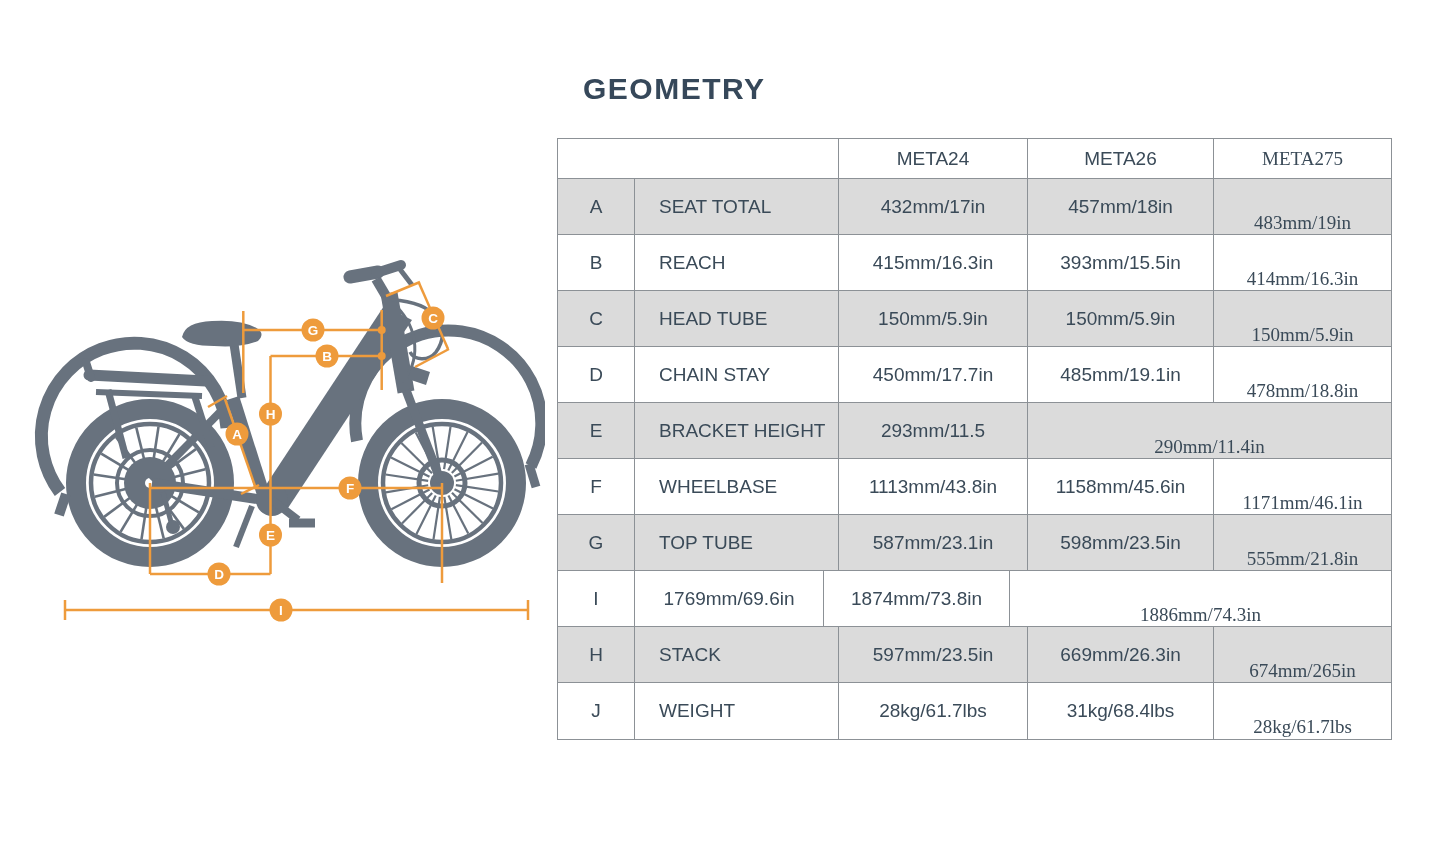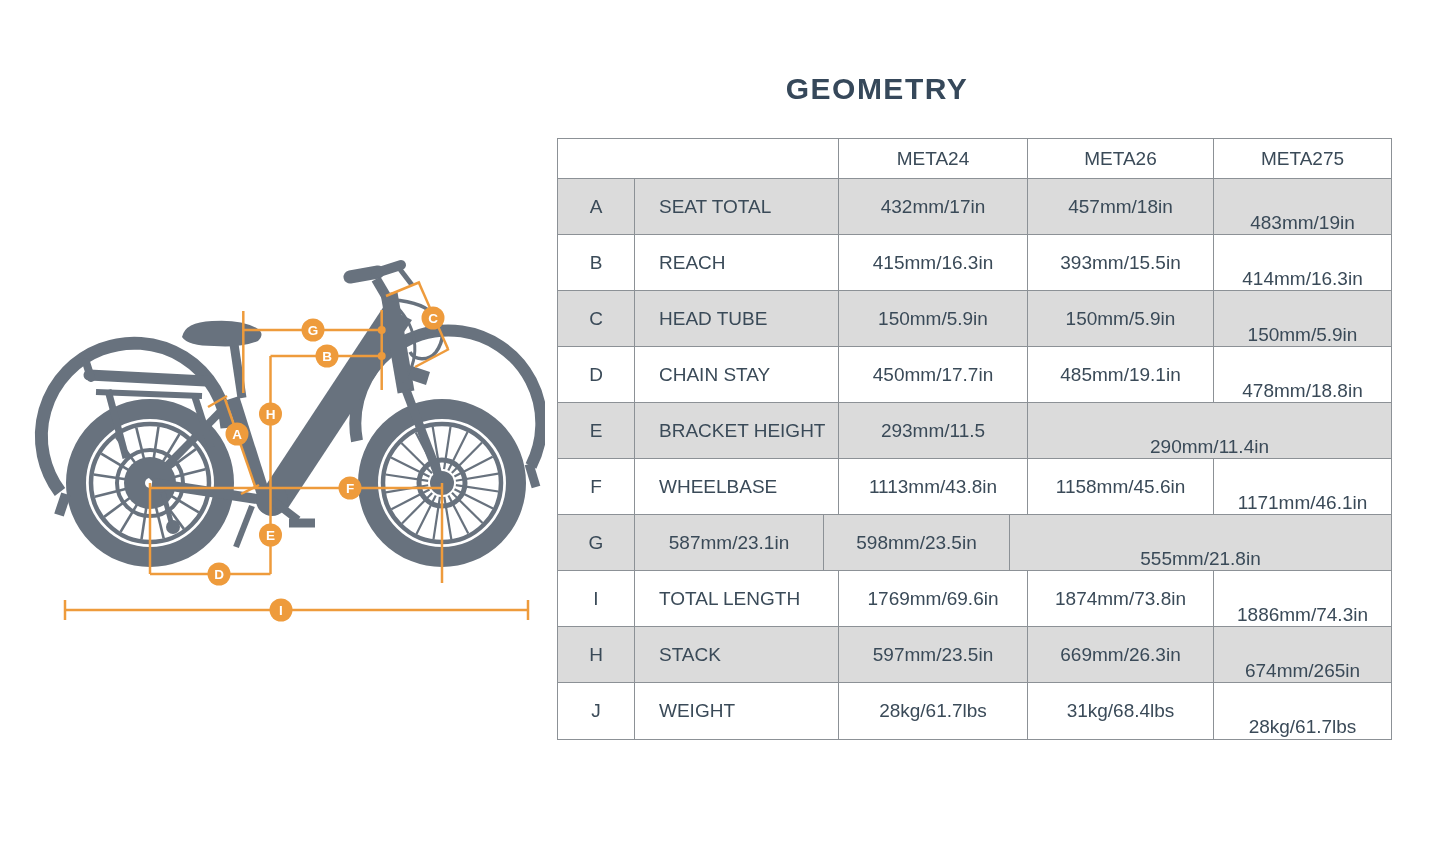--- a/index.html
+++ b/index.html
@@ -10,22 +10,22 @@
     --shade:#DBDBDB;
     --border:#8C9196;
   }
   *{box-sizing:border-box;}
   html,body{margin:0;padding:0;background:#fff;}
   body{
     width:1445px;height:842px;position:relative;overflow:hidden;
     font-family:"Liberation Sans",sans-serif;color:var(--text);
   }
   .page-title{
-    position:absolute;left:552px;top:72px;width:650px;
-    text-align:center;font-size:30px;font-weight:800;
+    position:absolute;left:583px;top:72px;width:650px;
+    text-align:left;font-size:30px;font-weight:800;
     letter-spacing:1.5px;color:var(--title);
   }
   .bike-svg{position:absolute;left:30px;top:253px;width:515px;height:372px;}
 
   
   .geo-table{
     position:absolute;left:557px;top:138px;width:835px;
     border:1.5px solid var(--border);background:#fff;
   }
   .thead{display:flex;height:40px;}
@@ -33,21 +33,21 @@
   .trow.shaded{background:var(--shade);}
   .cell{
     display:flex;align-items:center;justify-content:center;
     border-right:1.5px solid var(--border);
     font-size:19px;color:var(--text);
     white-space:nowrap;overflow:hidden;text-align:right;
   }
   .thead .cell{border-bottom:1.5px solid var(--border);}
   .trow .cell{border-bottom:1.5px solid var(--border);}
   .trow:last-child .cell{border-bottom:none;}
-  .cell:last-child{border-right:none;}
+  .cell:last-child{border-right:none;font-family:Liberation Serif, serif;}
   .c-head-blank{width:281px;}
   .c-head-1{width:189px;}
   .c-head-2{width:186px;}
   .c-head-3{flex:1;}
   .c-letter{width:77px;}
   .c-name{width:204px;justify-content:flex-start;padding-left:24px;}
   .c-v1{width:189px;}
   .c-v2{width:186px;}
   .c-v3{flex:1;margin-top:32px;}
 
@@ -274,28 +274,28 @@
   <div class="trow">
     <div class="cell c-letter">F</div>
     <div class="cell c-name">WHEELBASE</div>
     <div class="cell c-v1">1113mm/43.8in</div>
     <div class="cell c-v2">1158mm/45.6in</div>
     <div class="cell c-v3">1171mm/46.1in</div>
   </div>
 
   <div class="trow shaded">
     <div class="cell c-letter">G</div>
+    <div class="cell c-name">TOP TUBE</div>
     <div class="cell c-v1">587mm/23.1in</div>
     <div class="cell c-v2">598mm/23.5in</div>
     <div class="cell c-v3">555mm/21.8in</div>
   </div>
 
   <div class="trow">
     <div class="cell c-letter">I</div>
-    <div class="cell c-name">TOTAL LENGTH</div>
     <div class="cell c-v1">1769mm/69.6in</div>
     <div class="cell c-v2">1874mm/73.8in</div>
     <div class="cell c-v3">1886mm/74.3in</div>
   </div>
 
   <div class="trow shaded">
     <div class="cell c-letter">H</div>
     <div class="cell c-name">STACK</div>
     <div class="cell c-v1">597mm/23.5in</div>
     <div class="cell c-v2">669mm/26.3in</div>

